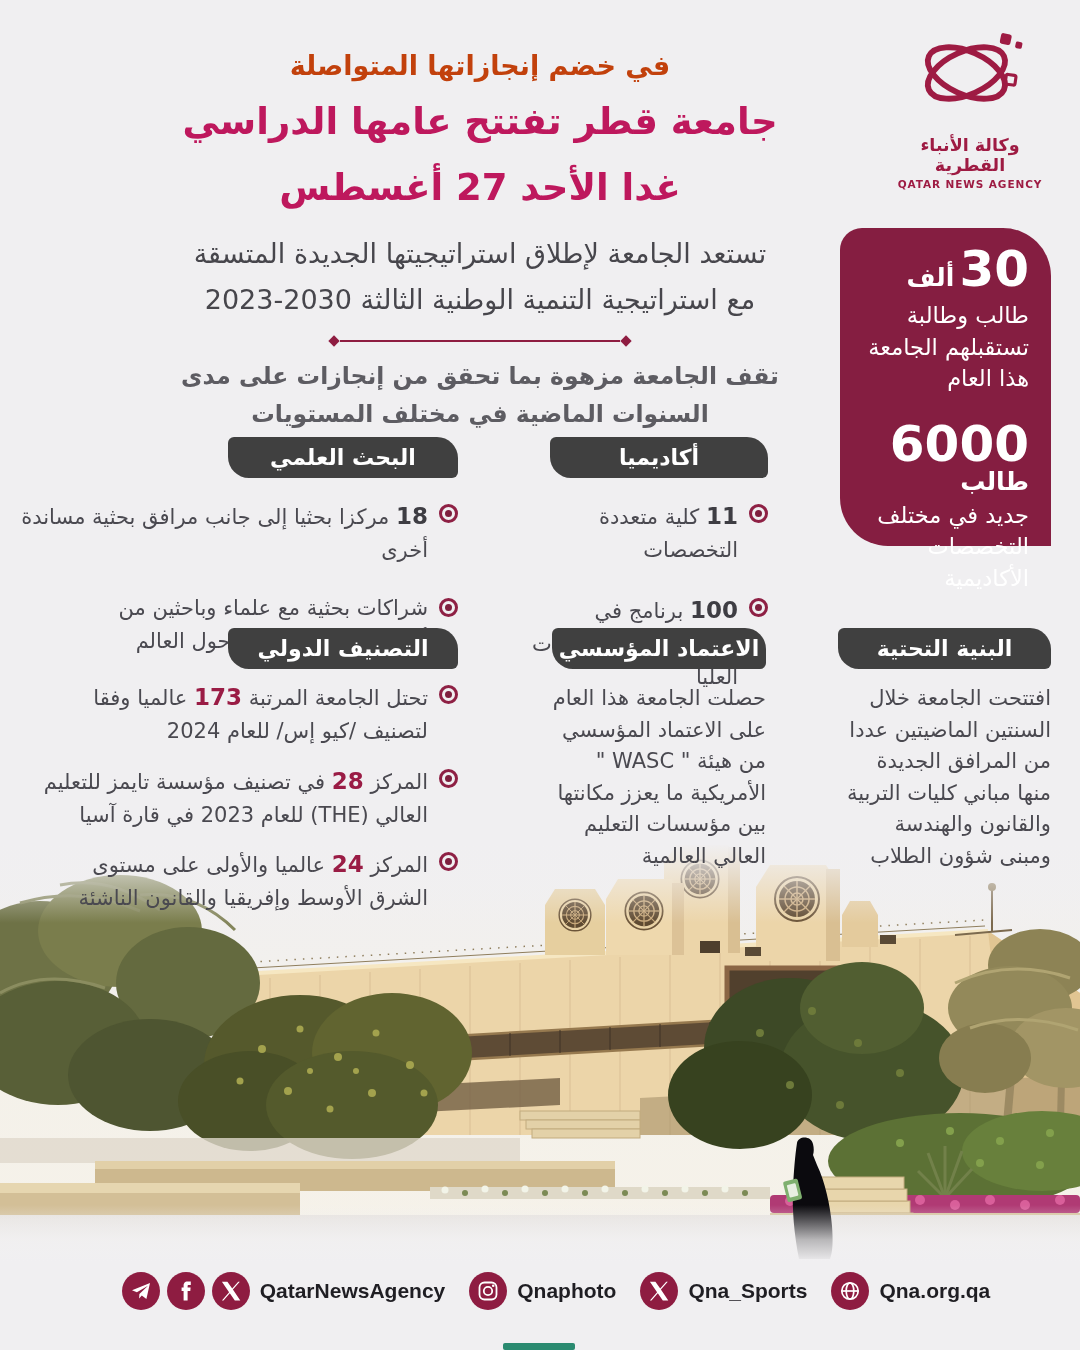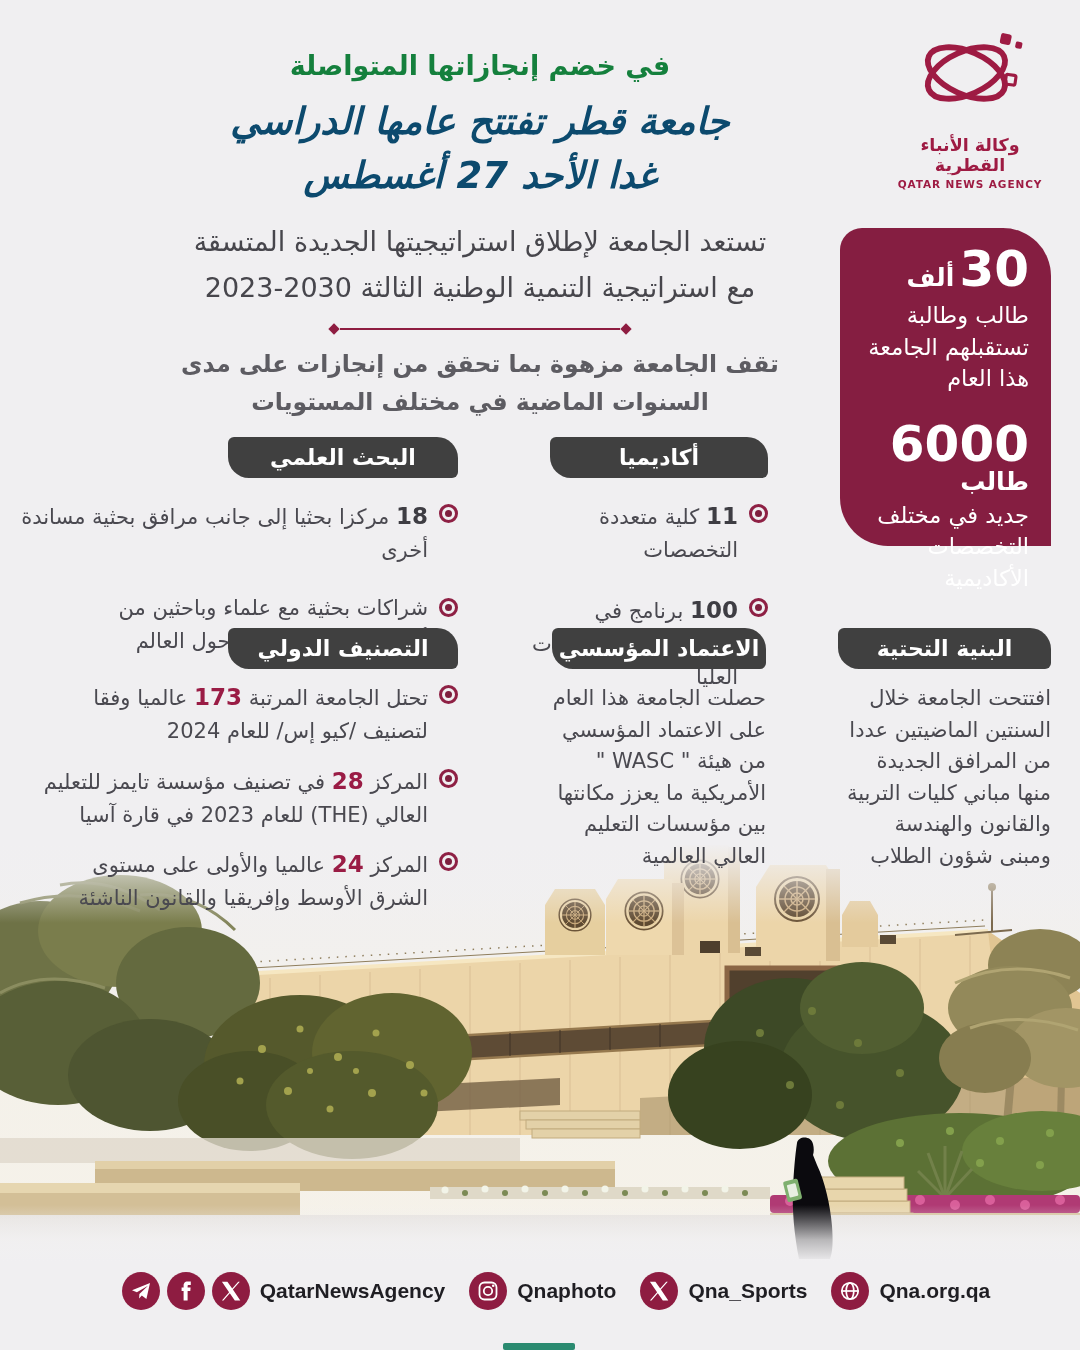--- a/index.html
+++ b/index.html
@@ -10,22 +10,22 @@
   .photo{position:absolute;left:0;top:843px;width:1080px;height:420px;display:block;}
 
   
   .logo{position:absolute;top:28px;right:24px;width:172px;text-align:center;cursor:pointer;}
   .logo-mark{width:118px;height:90px;}
   .logo-ar{color:#9E1B43;font-weight:bold;font-size:17.5px;margin-top:13px;}
   .logo-en{color:#9E1B43;font-weight:bold;font-size:10.5px;letter-spacing:.9px;margin-top:3px;}
 
   
   .head-block{position:absolute;top:50px;left:70px;width:820px;text-align:center;}
-  .kicker{color:#15803d;font-size:27px;font-weight:bold;margin-bottom:16px;}
-  .title{color:#0c4a6e;font-size:37px;font-weight:bold;line-height:1.35;margin:4px;font-style:italic;}
+  .kicker{color:#c2410c;font-size:27px;font-weight:bold;margin-bottom:16px;}
+  .title{color:#be185d;font-size:37px;font-weight:bold;line-height:1.35;margin:16px;}
   .subwrap{margin-top:18px;}
   .sub{color:#47464c;font-size:27px;font-weight:normal;line-height:1.7;}
   .divider{margin:14px auto 12px;display:flex;align-items:center;justify-content:center;width:300px;gap:2px;}
   .divider .line{flex:1;height:2px;background:#8E1C41;}
   .dia{width:8px;height:8px;background:#8E1C41;transform:rotate(45deg);flex:0 0 auto;}
   .intro{color:#5d5c62;font-size:23.5px;font-weight:bold;line-height:1.62;}
 
   
   .stat-card{position:absolute;top:228px;right:29px;width:211px;height:318px;background:#851E41;
     border-radius:22px 48px 0 48px;color:#fff;padding:16px 22px 0 14px;box-sizing:border-box;}

